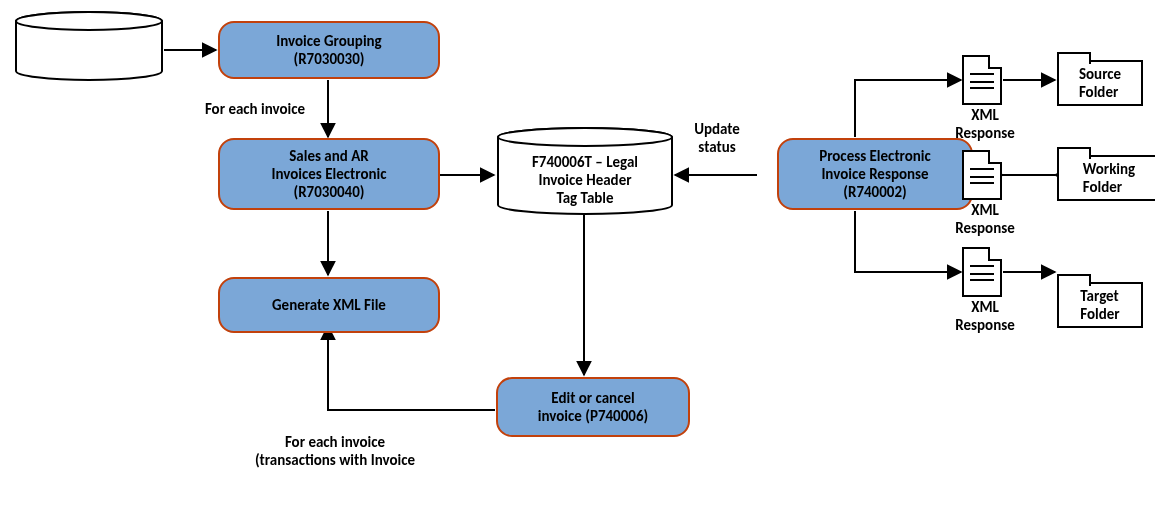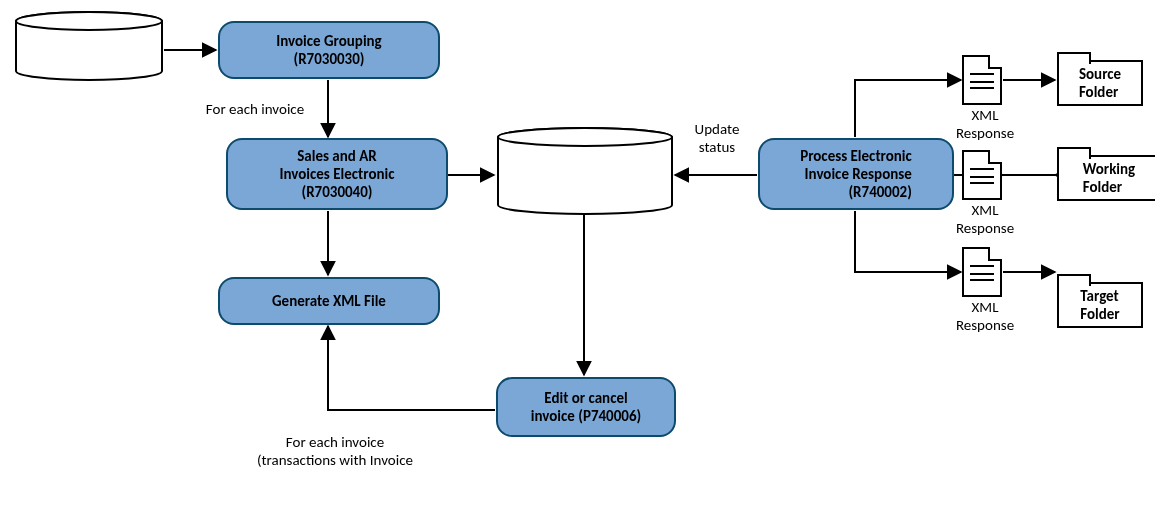--- a/index.html
+++ b/index.html
@@ -10,21 +10,21 @@
     height: 510px;
     position: relative;
     font-family: Calibri, Arial, sans-serif;
     font-size: 15px;
     font-weight: bold;
     color: #000;
     background: #fff;
   }
   .box {
     position: absolute;
-    border: 2px solid #0c4a6e;
+    border: 2px solid #c2410c;
     border-radius: 16px;
     background: #7ba7d7;
     display: flex;
     align-items: center;
     justify-content: center;
     text-align: center;
     padding: 6px 10px;
     line-height: 1.2;
   }
   .cylinder {
@@ -94,21 +94,21 @@
   }
   .doc-lines::after {
     content:"";
     position:absolute; top:12px; left:0; right:0;
     border-top:2px solid #000;
   }
   .label {
     position: absolute;
     text-align: center;
     line-height: 1.2;
-    font-weight: normal;
+    font-weight: bold;
   }
   svg.arrows {
     position: absolute;
     top: 0; left: 0;
     width: 1155px; height: 510px;
     pointer-events: none;
   }
 </style>
 </head>
 <body>
@@ -154,48 +154,53 @@
   </svg>
 </div>
 
 <div class="box" style="left:218px; top:21px; width:222px; height:58px;">
   <div>
     <span>Invoice Grouping</span><br>
     <span>(R7030030)</span>
   </div>
 </div>
 
-<div class="box" style="left:226px; top:138px; width:222px; height:72px;">
+<div class="box" style="left:218px; top:138px; width:222px; height:72px;">
   <div>
     <span>Sales and AR</span><br>
     <span>Invoices Electronic</span><br>
     <span>(R7030040)</span>
   </div>
 </div>
 
-<div class="box" style="left:218px; top:277px; width:222px; height:48px;text-align:right;">
+<div class="box" style="left:218px; top:277px; width:222px; height:56px;text-align:right;">
   <span>Generate XML File</span>
 </div>
 
-<div class="box" style="left:496px; top:377px; width:180px; height:60px;align-items:center;">
+<div class="box" style="left:496px; top:377px; width:194px; height:60px;align-items:center;">
   <div>
     <span>Edit or cancel</span><br>
     <span>invoice (P740006)</span>
   </div>
 </div>
 
 <div class="cylinder" style="left:496px; top:130px; width:178px; height:84px;">
   <svg width="178" height="90" viewBox="0 0 178 90" style="position:absolute; top:-3px; left:0;">
     <ellipse cx="89" cy="10" rx="87" ry="9" fill="#fff" stroke="#000" stroke-width="2"></ellipse>
     <path d="M 2 10 L 2 78 A 87 9 0 0 0 176 78 L 176 10" fill="#fff" stroke="#000" stroke-width="2"></path>
     <ellipse cx="89" cy="10" rx="87" ry="9" fill="#fff" stroke="#000" stroke-width="2"></ellipse>
   </svg>
-</div>
-
-<div class="box" style="left:758px; top:138px; width:196px; height:72px;text-align:right;">
+  <div style="position:relative; top:8px;">
+    <span>F740006T – Legal</span><br>
+    <span>Invoice Header</span><br>
+    <span>Tag Table</span>
+  </div>
+</div>
+
+<div class="box" style="left:777px; top:138px; width:196px; height:72px;">
   <div>
     <span>Process Electronic</span><br>
     <span>Invoice Response</span><br>
     <span>(R740002)</span>
   </div>
 </div>
 
 <div class="doc" style="left:962px; top:55px;">
   <div class="doc-lines"></div>
 </div>

